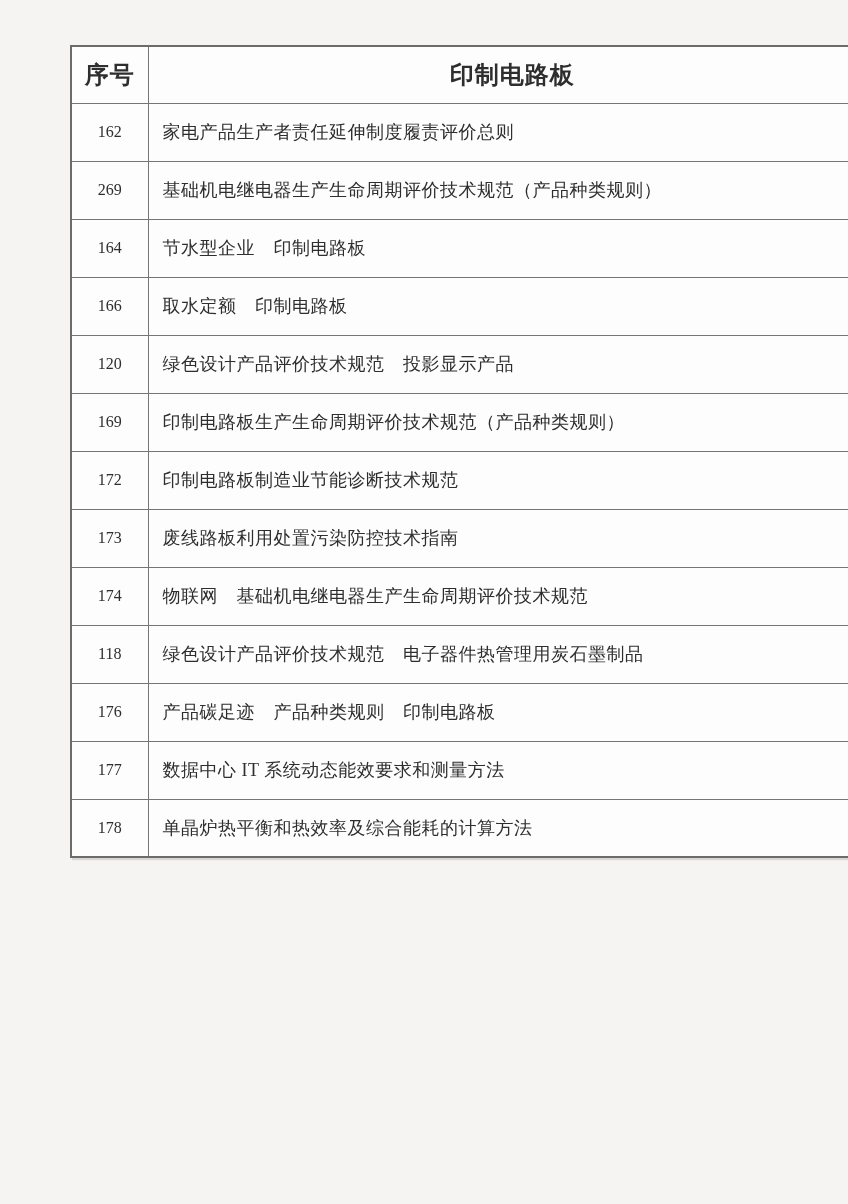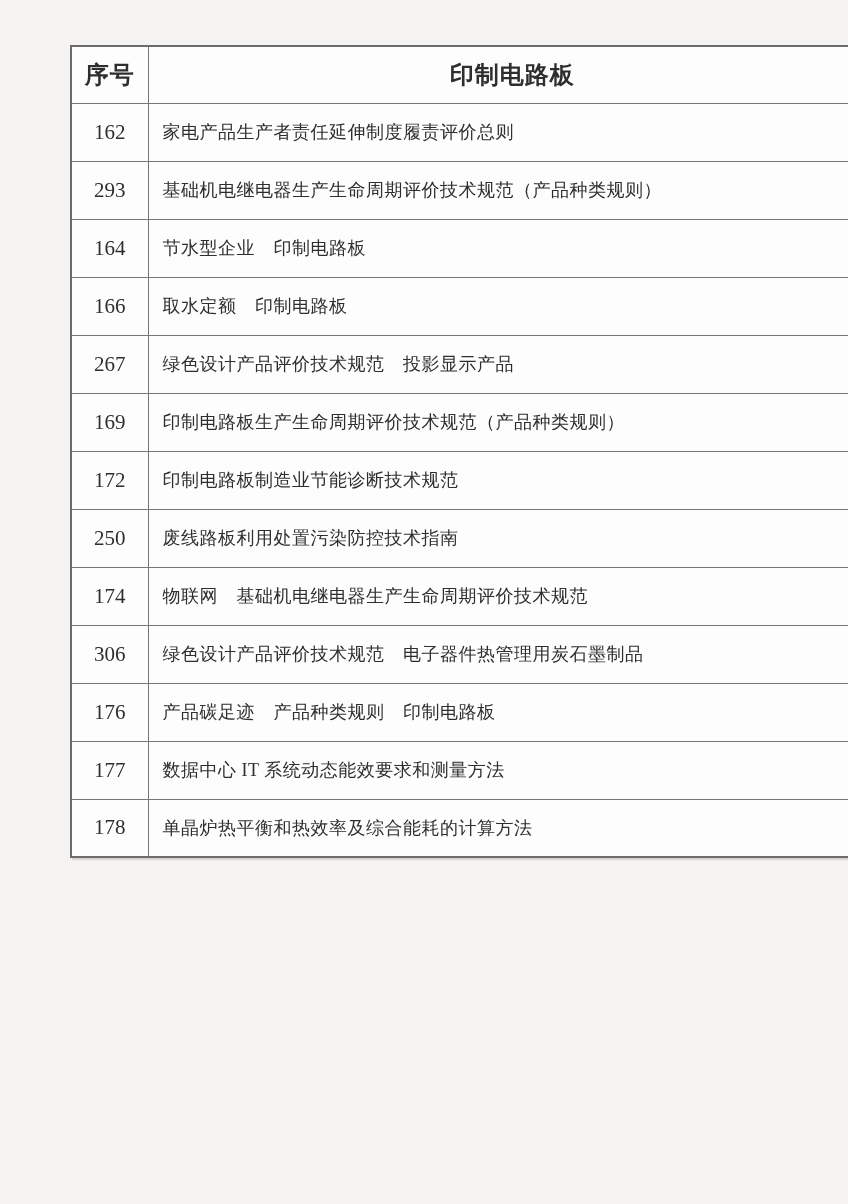--- a/index.html
+++ b/index.html
@@ -44,21 +44,21 @@
   .header-row { height: 57px; }
   .data-row { height: 58px; }
   th.no-header, th.name-header {
     font-weight: 700;
     font-size: 24px;
     text-align: center;
     letter-spacing: 1px;
   }
   td.no-cell {
     text-align: center;
-    font-size: 21px;
+    font-size: 16px;
   }
   td.name-cell {
     text-align: left;
     font-size: 18px;
     padding-left: 14px;
     padding-right: 14px;
     letter-spacing: 0.5px;
     white-space: nowrap;
     overflow: hidden;
   }
@@ -78,65 +78,65 @@
         <th class="name-header">印制电路板</th>
       </tr>
     </thead>
     <tbody>
   <tr class="data-row">
     <td class="no-cell">162</td>
     <td class="name-cell">家电产品生产者责任延伸制度履责评价总则</td>
   </tr>
 
   <tr class="data-row">
-    <td class="no-cell">293</td>
+    <td class="no-cell">269</td>
     <td class="name-cell">基础机电继电器生产生命周期评价技术规范（产品种类规则）</td>
   </tr>
 
   <tr class="data-row">
     <td class="no-cell">164</td>
     <td class="name-cell">节水型企业　印制电路板</td>
   </tr>
 
 
   <tr class="data-row">
     <td class="no-cell">166</td>
     <td class="name-cell">取水定额　印制电路板</td>
   </tr>
 
 
   <tr class="data-row">
-    <td class="no-cell">267</td>
+    <td class="no-cell">120</td>
     <td class="name-cell">绿色设计产品评价技术规范　投影显示产品</td>
   </tr>
 
   <tr class="data-row">
     <td class="no-cell">169</td>
     <td class="name-cell">印制电路板生产生命周期评价技术规范（产品种类规则）</td>
   </tr>
 
 
 
   <tr class="data-row">
     <td class="no-cell">172</td>
     <td class="name-cell">印制电路板制造业节能诊断技术规范</td>
   </tr>
 
   <tr class="data-row">
-    <td class="no-cell">250</td>
+    <td class="no-cell">173</td>
     <td class="name-cell">废线路板利用处置污染防控技术指南</td>
   </tr>
 
   <tr class="data-row">
     <td class="no-cell">174</td>
     <td class="name-cell">物联网　基础机电继电器生产生命周期评价技术规范</td>
   </tr>
 
   <tr class="data-row">
-    <td class="no-cell">306</td>
+    <td class="no-cell">118</td>
     <td class="name-cell">绿色设计产品评价技术规范　电子器件热管理用炭石墨制品</td>
   </tr>
 
   <tr class="data-row">
     <td class="no-cell">176</td>
     <td class="name-cell">产品碳足迹　产品种类规则　印制电路板</td>
   </tr>
 
   <tr class="data-row">
     <td class="no-cell">177</td>

